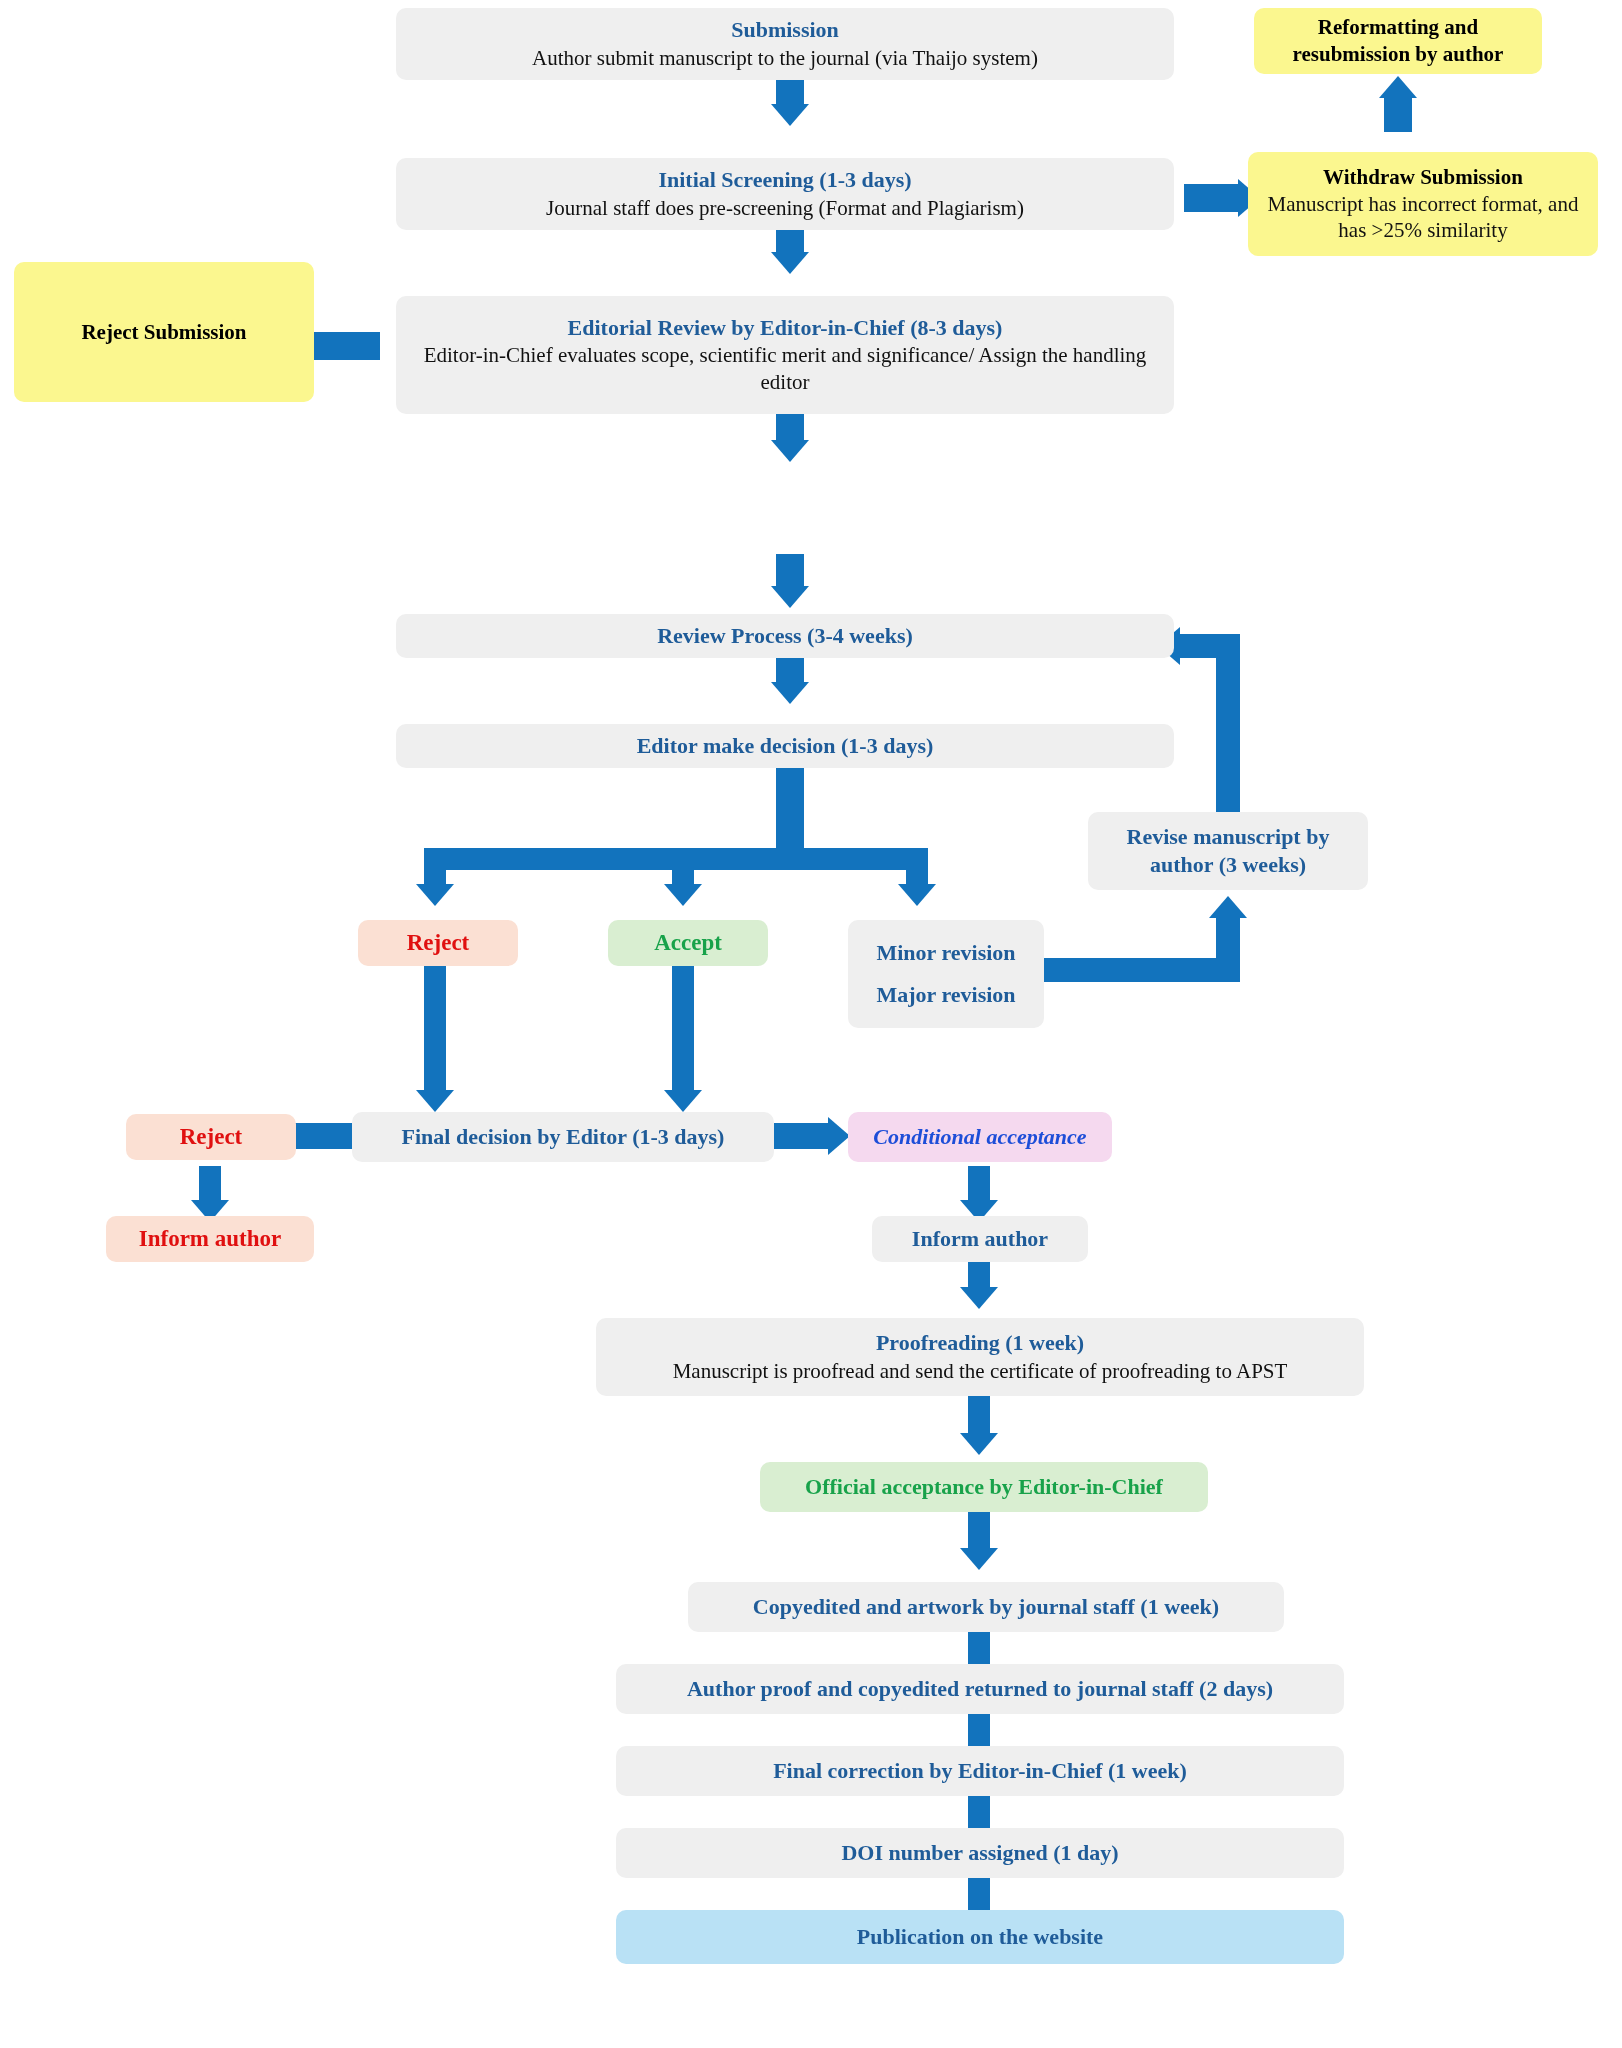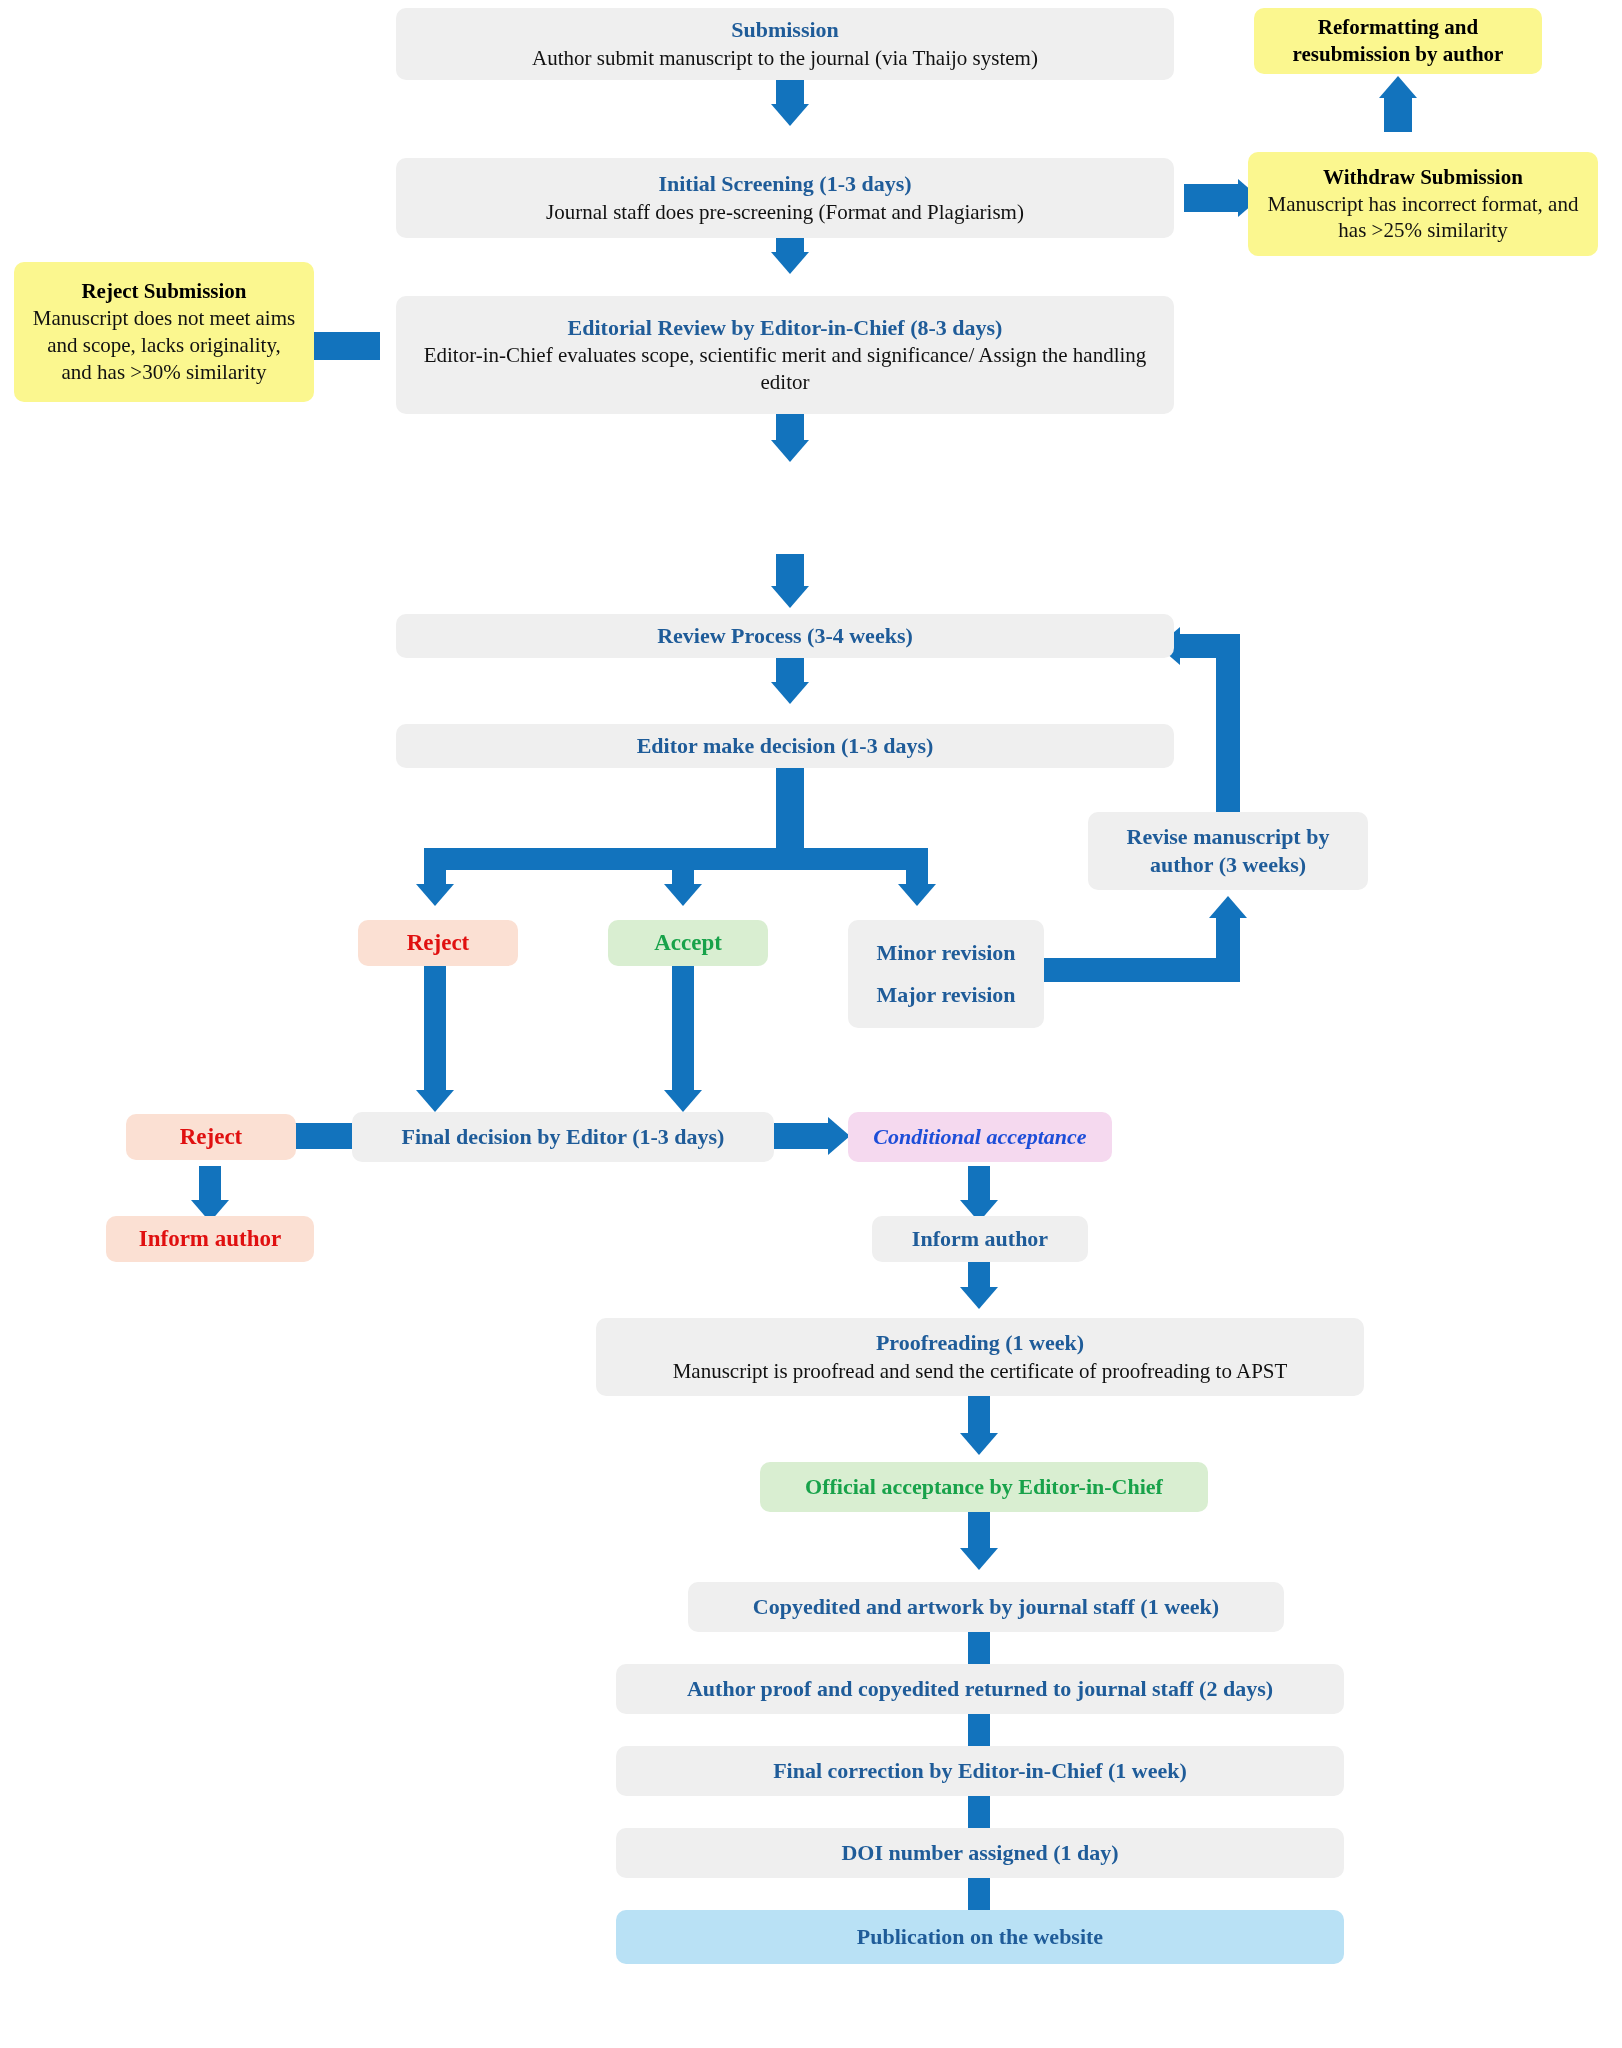--- a/index.html
+++ b/index.html
@@ -179,33 +179,32 @@
 
   <div class="box v-gray" style="left:396px; top:8px; width:778px; height:72px;">
     <div class="ttl" style="font-size:22px;">Submission</div>
     <div class="sub" style="font-size:21px;">Author submit manuscript to the journal (via Thaijo system)</div>
   </div>
 
   <div class="box v-yellow" style="left:1254px; top:8px; width:288px; height:66px;">
     <div class="ttl" style="font-size:21px;">Reformatting and resubmission by author</div>
   </div>
 
-  <div class="box v-gray" style="left:396px; top:158px; width:778px; height:80px;">
+  <div class="box v-gray" style="left:396px; top:158px; width:778px; height:72px;">
     <div class="ttl" style="font-size:22px;">Initial Screening (1-3 days)</div>
     <div class="sub" style="font-size:21px;">Journal staff does pre-screening (Format and Plagiarism)</div>
   </div>
 
   <div class="box v-yellow" style="left:1248px; top:152px; width:350px; height:104px;">
     <div class="ttl" style="font-size:21px;">Withdraw Submission</div>
     <div class="sub" style="font-size:21px;">Manuscript has incorrect format, and has &gt;25% similarity</div>
   </div>
 
   <div class="box v-yellow" style="left:14px; top:262px; width:300px; height:140px;">
     <div class="ttl" style="font-size:21px;">Reject Submission</div>
-    <div class="sub" style="font-size:21px;">Manuscript does not meet aims and scope, lacks originality, and has &gt;30% similarity</div>
   </div>
 
   <div class="box v-gray" style="left:396px; top:296px; width:778px; height:118px;">
     <div class="ttl" style="font-size:22px;">Editorial Review by Editor-in-Chief (8-3 days)</div>
     <div class="sub" style="font-size:21px;">Editor-in-Chief evaluates scope, scientific merit and significance/ Assign the handling editor</div>
   </div>
 
 
   <div class="box v-gray" style="left:396px; top:614px; width:778px; height:44px;">
     <div class="ttl" style="font-size:22px;">Review Process (3-4 weeks)</div>

